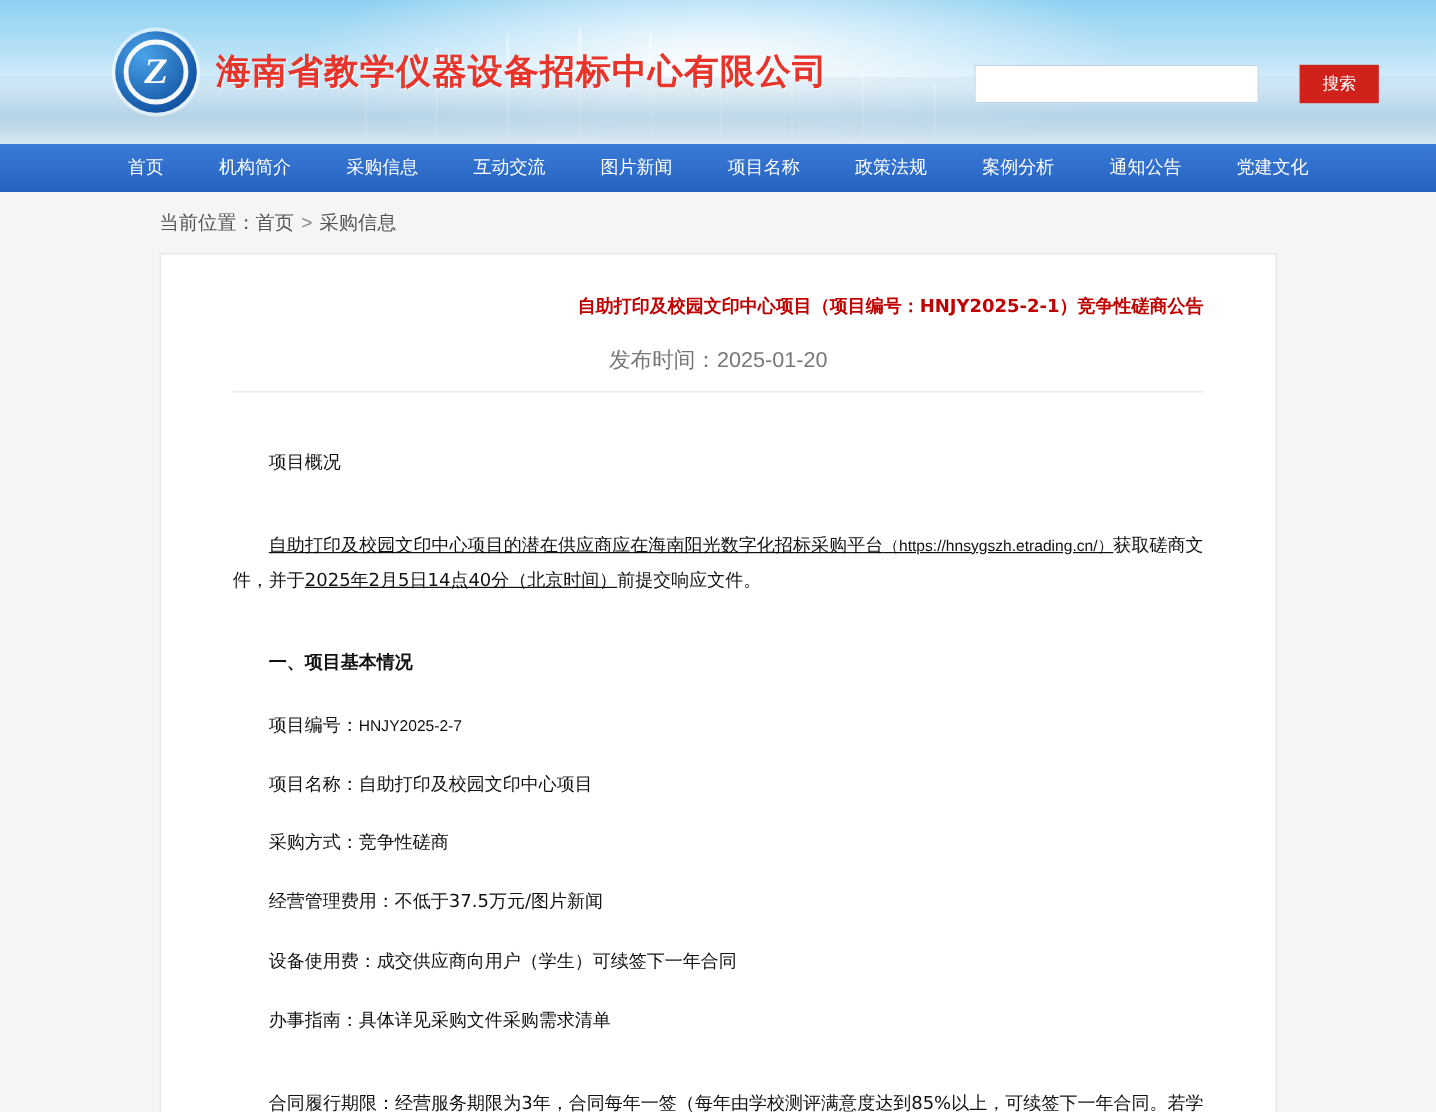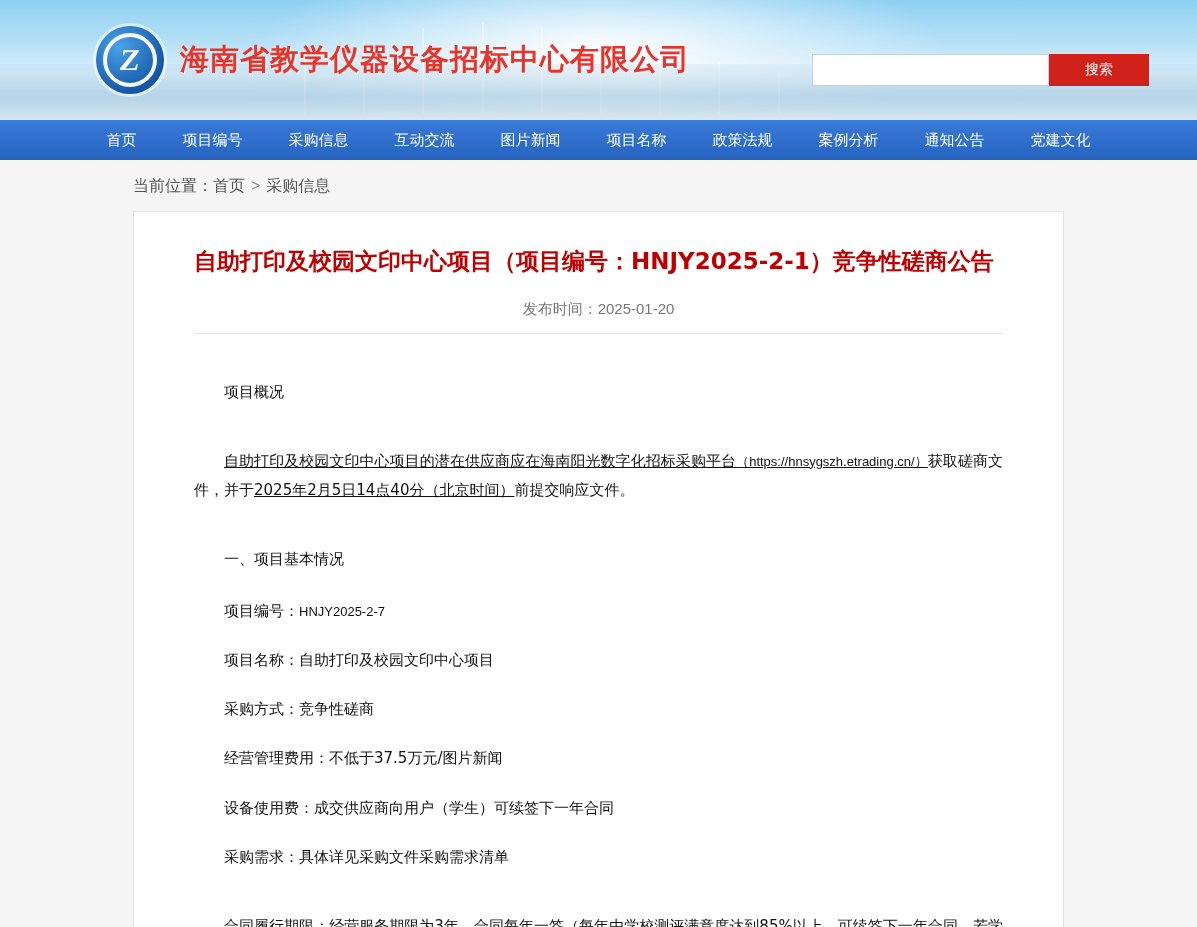--- a/index.html
+++ b/index.html
@@ -107,21 +107,21 @@
     width: 100%; height: 100%;
     border: 0; outline: none;
     padding: 0 8px;
     font-size: 13px;
     font-family: "Liberation Sans", sans-serif;
     background: transparent;
   }
   .search-btn {
     position: absolute;
     right: 48px; top: 54px;
-    width: 100px; height: 32px;
+    width: 66px; height: 32px;
     background: #d0211b;
     color: #fff;
     border: 0;
     font-size: 14px;
     cursor: pointer;
     font-family: "Liberation Sans", sans-serif;
     z-index: 5;
   }
 
   
@@ -163,47 +163,47 @@
     width: 931px;
     margin: 0 auto;
     background: #fff;
     border: 1px solid #e3e3e3;
     border-bottom: none;
     padding: 26px 60px 40px 60px;
     min-height: 715px;
   }
   .article h1 {
     margin: 6px 0 0 0;
-    font-size: 23px;
+    font-size: 15px;
     color: #c00000;
-    text-align: left;
+    text-align: right;
     font-weight: bold;
     line-height: 1.5;
     font-family: "DejaVu Sans", sans-serif;
   }
   .pubtime {
     text-align: center;
-    font-size: 15px;
+    font-size: 18px;
     color: #777;
     margin-top: 21px;
     padding-bottom: 14px;
     border-bottom: 1px solid #e6e6e6;
   }
 
   .body-text {
     margin-top: 44px;
     font-size: 15px;
     color: #111;
     line-height: 1.95;
     font-family: "DejaVu Sans", "Liberation Sans", sans-serif;
   }
   .body-text p { margin: 0 0 22px 0; text-align: justify; }
   .body-text p.indent { text-indent: 2em; margin-top: 40px; }
   .body-text p.sub { padding-left: 2em; margin-bottom: 20px; }
-  .body-text .strong { font-weight: normal; }
+  .body-text .strong { font-weight: bold; }
   .body-text .u { text-decoration: underline; }
   .body-text .mono { font-family: Liberation Sans, sans-serif; font-size: 13px; }
 </style>
 </head>
 <body>
 
 <div class="page">
 
   <div class="banner">
     <div class="sky-glow"></div>
@@ -229,21 +229,21 @@
     </div>
 
     <div class="search-box">
       <input type="text" value="" placeholder="" style="">
     </div>
     <button class="search-btn">搜索</button>
   </div>
 
   <div class="nav">
     <a href="#">首页</a>
-    <a href="#">项目编号</a>
+    <a href="#">机构简介</a>
     <a href="#">采购信息</a>
     <a href="#">互动交流</a>
     <a href="#">图片新闻</a>
     <a href="#">项目名称</a>
     <a href="#">政策法规</a>
     <a href="#">案例分析</a>
     <a href="#">通知公告</a>
     <a href="#">党建文化</a>
   </div>
 
@@ -278,21 +278,21 @@
         <p class="sub">
           <span>采购方式：</span><span>竞争性磋商</span>
         </p>
         <p class="sub">
           <span>经营管理费用：</span><span>不低于37.5万元/图片新闻</span>
         </p>
         <p class="sub">
           <span>设备使用费：</span><span>成交供应商向用户（学生）可续签下一年合同</span>
         </p>
         <p class="sub">
-          <span>采购需求：</span><span>具体详见采购文件采购需求清单</span>
+          <span>办事指南：</span><span>具体详见采购文件采购需求清单</span>
         </p>
 
         <p class="indent">合同履行期限：经营服务期限为3年，合同每年一签（每年由学校测评满意度达到85%以上，可续签下一年合同。若学校对成交供应商服务期考核小于或等于85%；学生对设备质量、服务价格反映较大；存在安全问题采购人有权中止合同，并且成交供应商所有投入设备设施无偿归采购人所有。）</p>
 
       </div>
     </div>
   </div>
 </div>
 
 </body></html>

